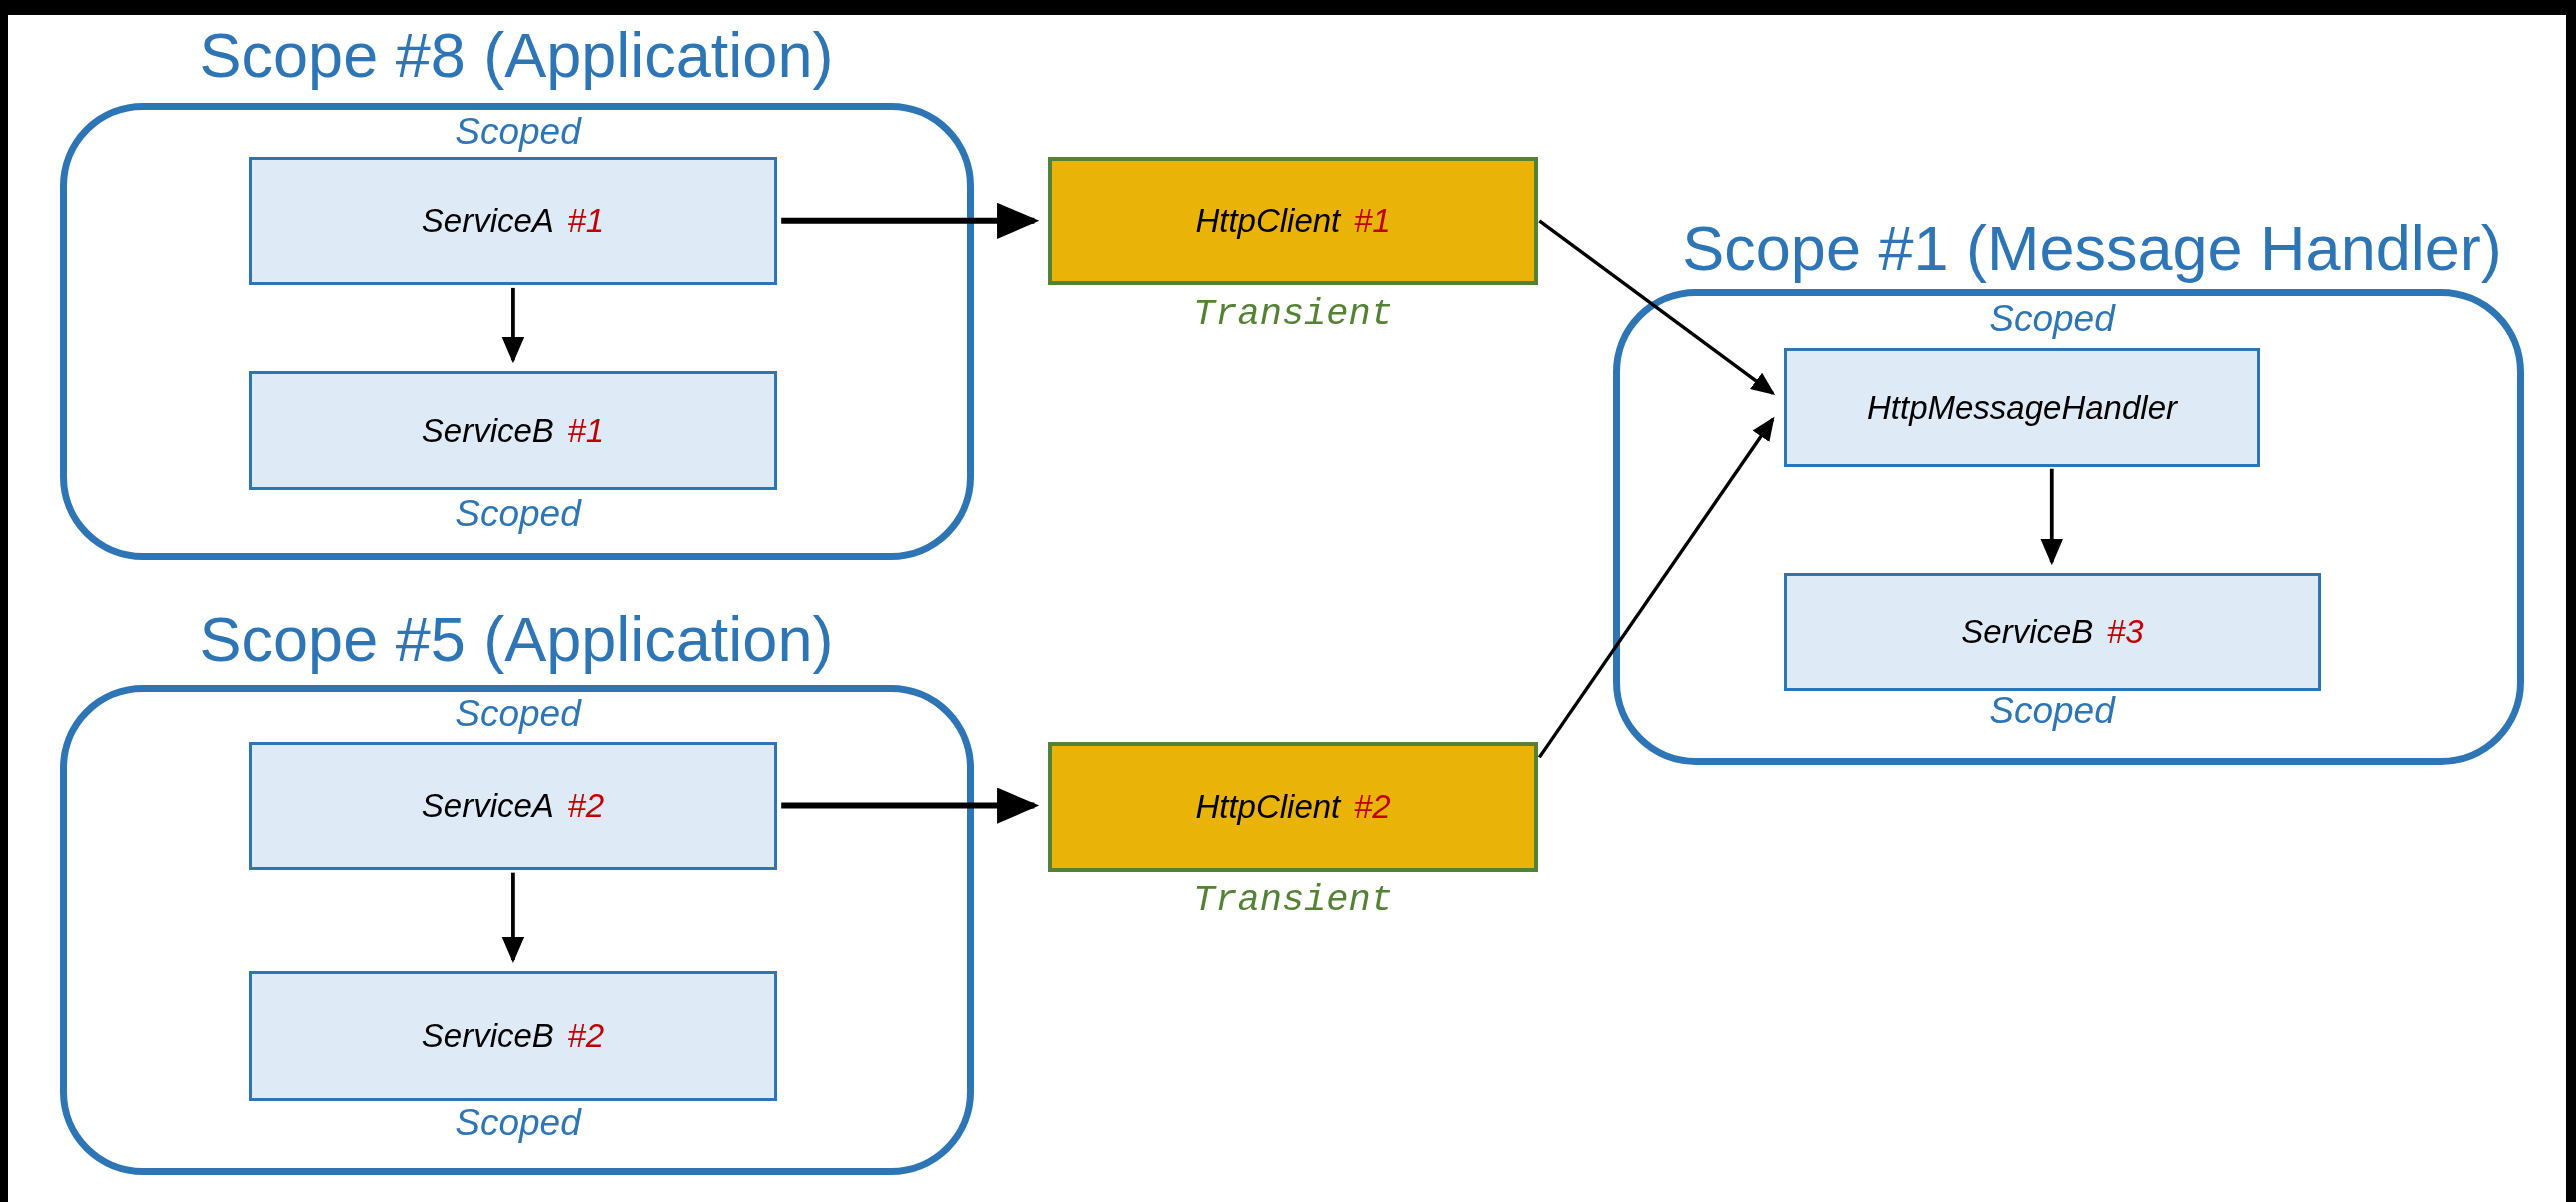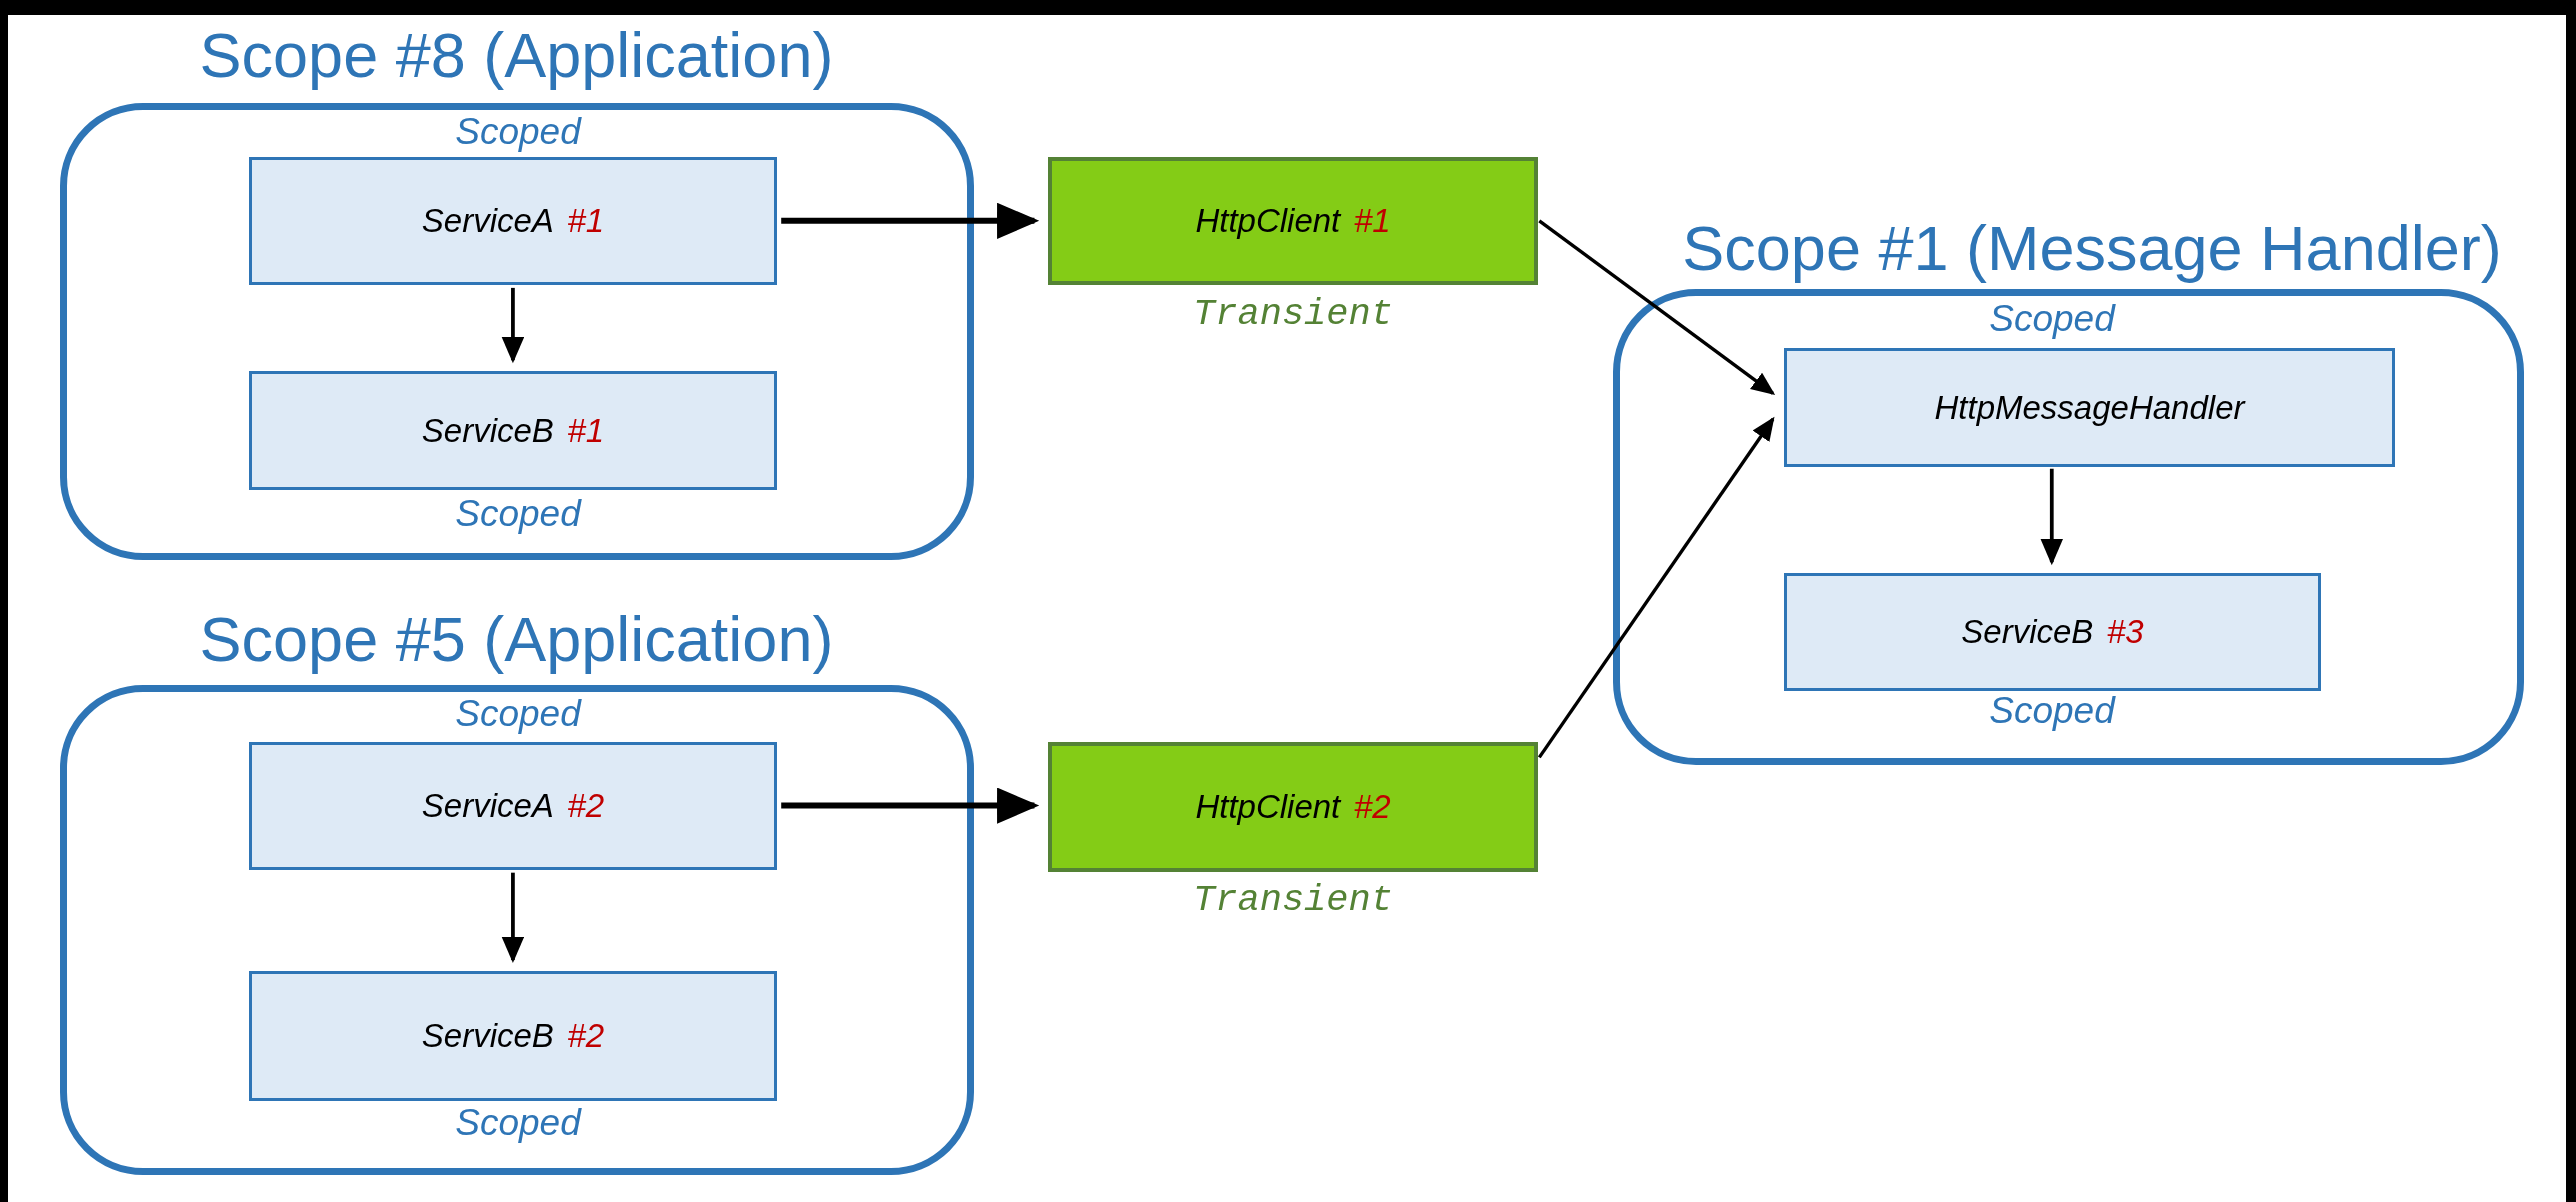--- a/index.html
+++ b/index.html
@@ -51,39 +51,39 @@
     box-sizing: border-box;
     display: flex;
     align-items: center;
     justify-content: center;
     font-size: 33px;
     color: #000;
     white-space: nowrap;
     font-style: italic;
   }
   .node-blue  { background: #DEEAF6; border: 3.8px solid #2E75B6; }
-  .node-green { background: #84cc16; border: 4.5px solid #548235; }
+  .node-green { background: #eab308; border: 4.5px solid #548235; }
   .inst { color: #C00000; margin-left: 13.6px; }
 
   
   #scope1-title { left: 136px;  top: 24px;   width: 761px; }
   #scope1-rect  { left: 60px;   top: 103px;  width: 914px; height: 457px; }
   #scope1-scoped-top    { left: 518px;  top: 113px; }
   #scope1-scoped-bottom { left: 518px;  top: 495px; }
   #box-servicea1 { left: 249px; top: 157px; width: 528px; height: 128px; }
   #box-serviceb1 { left: 249px; top: 371px; width: 528px; height: 119px; }
 
   #httpclient1-box { left: 1048px; top: 157px; width: 490px; height: 128px; }
   #httpclient1-transient { left: 1293px; top: 296px; }
 
   #scope3-title { left: 1666px; top: 217px; width: 852px; }
   #scope3-rect  { left: 1613px; top: 289px; width: 911px; height: 476px; }
   #scope3-scoped-top    { left: 2052px; top: 300px; }
   #scope3-scoped-bottom { left: 2052px; top: 692px; }
-  #box-handler   { left: 1784px; top: 348px; width: 611px; height: 119px; }
+  #box-handler   { left: 1784px; top: 348px; width: 476px; height: 119px; }
   #box-serviceb3 { left: 1784px; top: 573px; width: 537px; height: 118px; }
 
   #scope2-title { left: 136px;  top: 608px;  width: 761px; }
   #scope2-rect  { left: 60px;   top: 685px;  width: 914px; height: 490px; }
   #scope2-scoped-top    { left: 518px;  top: 695px; }
   #scope2-scoped-bottom { left: 518px;  top: 1104px; }
   #box-servicea2 { left: 249px; top: 742px;  width: 528px; height: 128px; }
   #box-serviceb2 { left: 249px; top: 971px; width: 528px; height: 130px; }
 
   #httpclient2-box { left: 1048px; top: 742px; width: 490px; height: 130px; }

